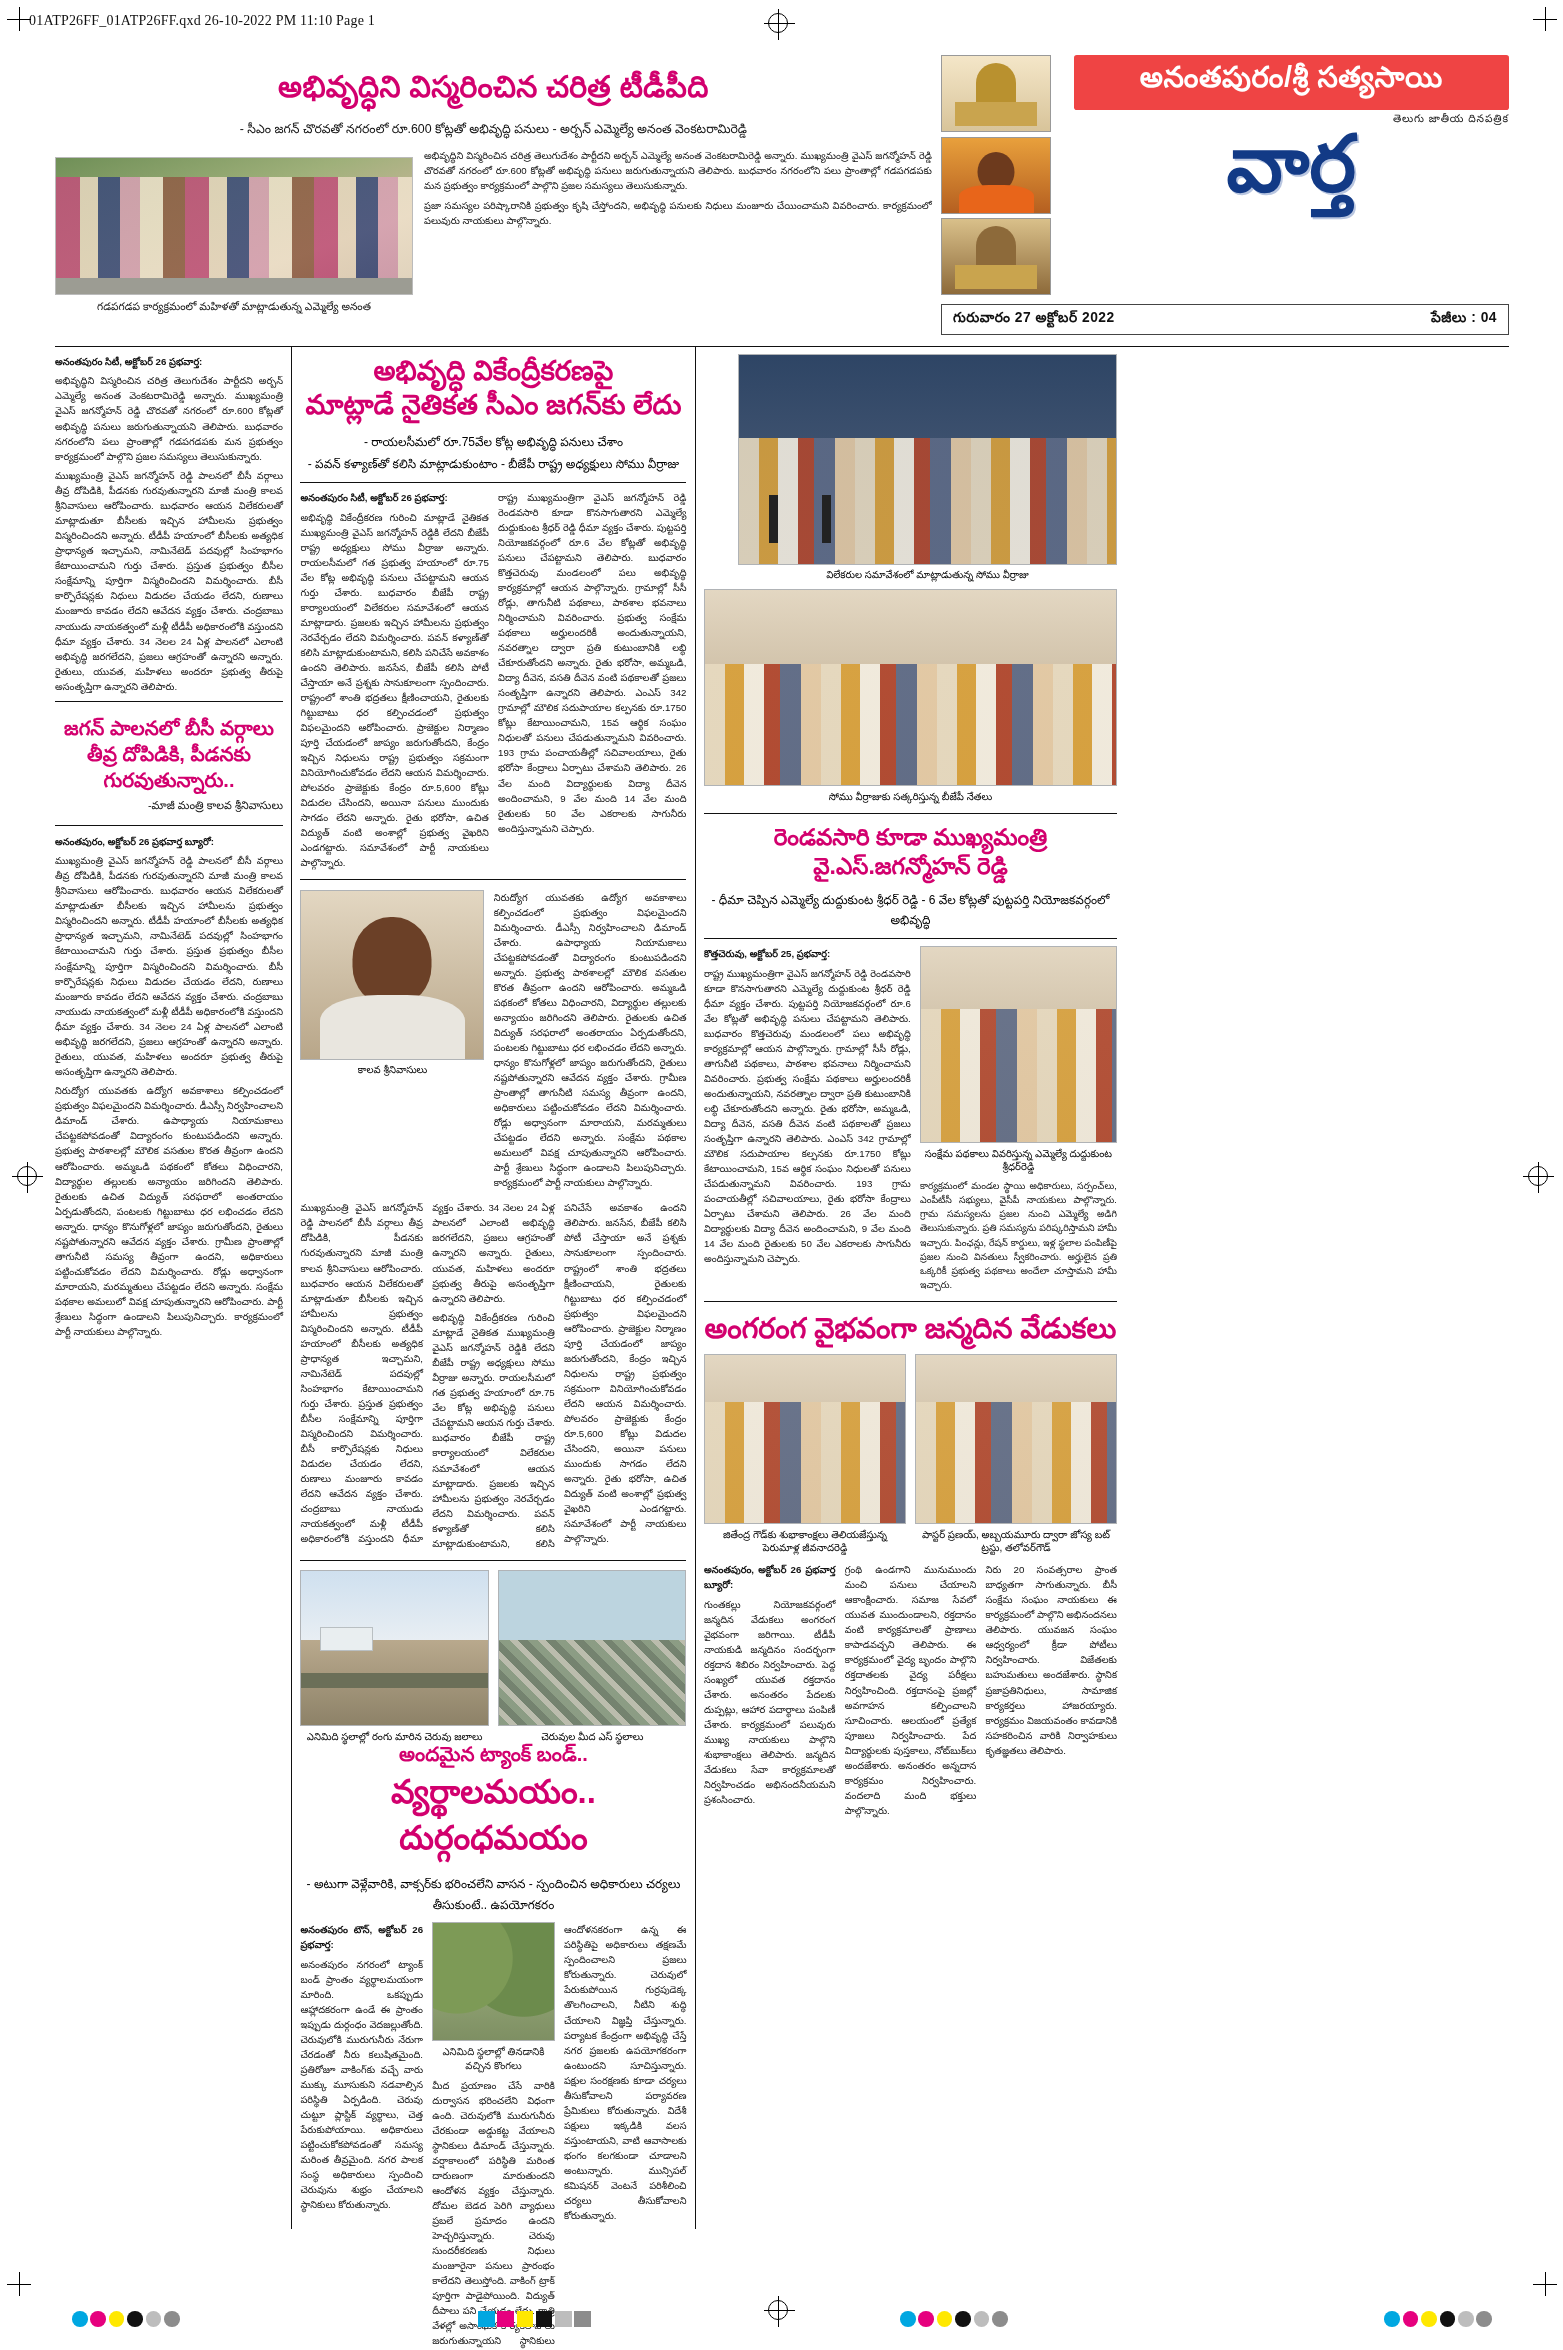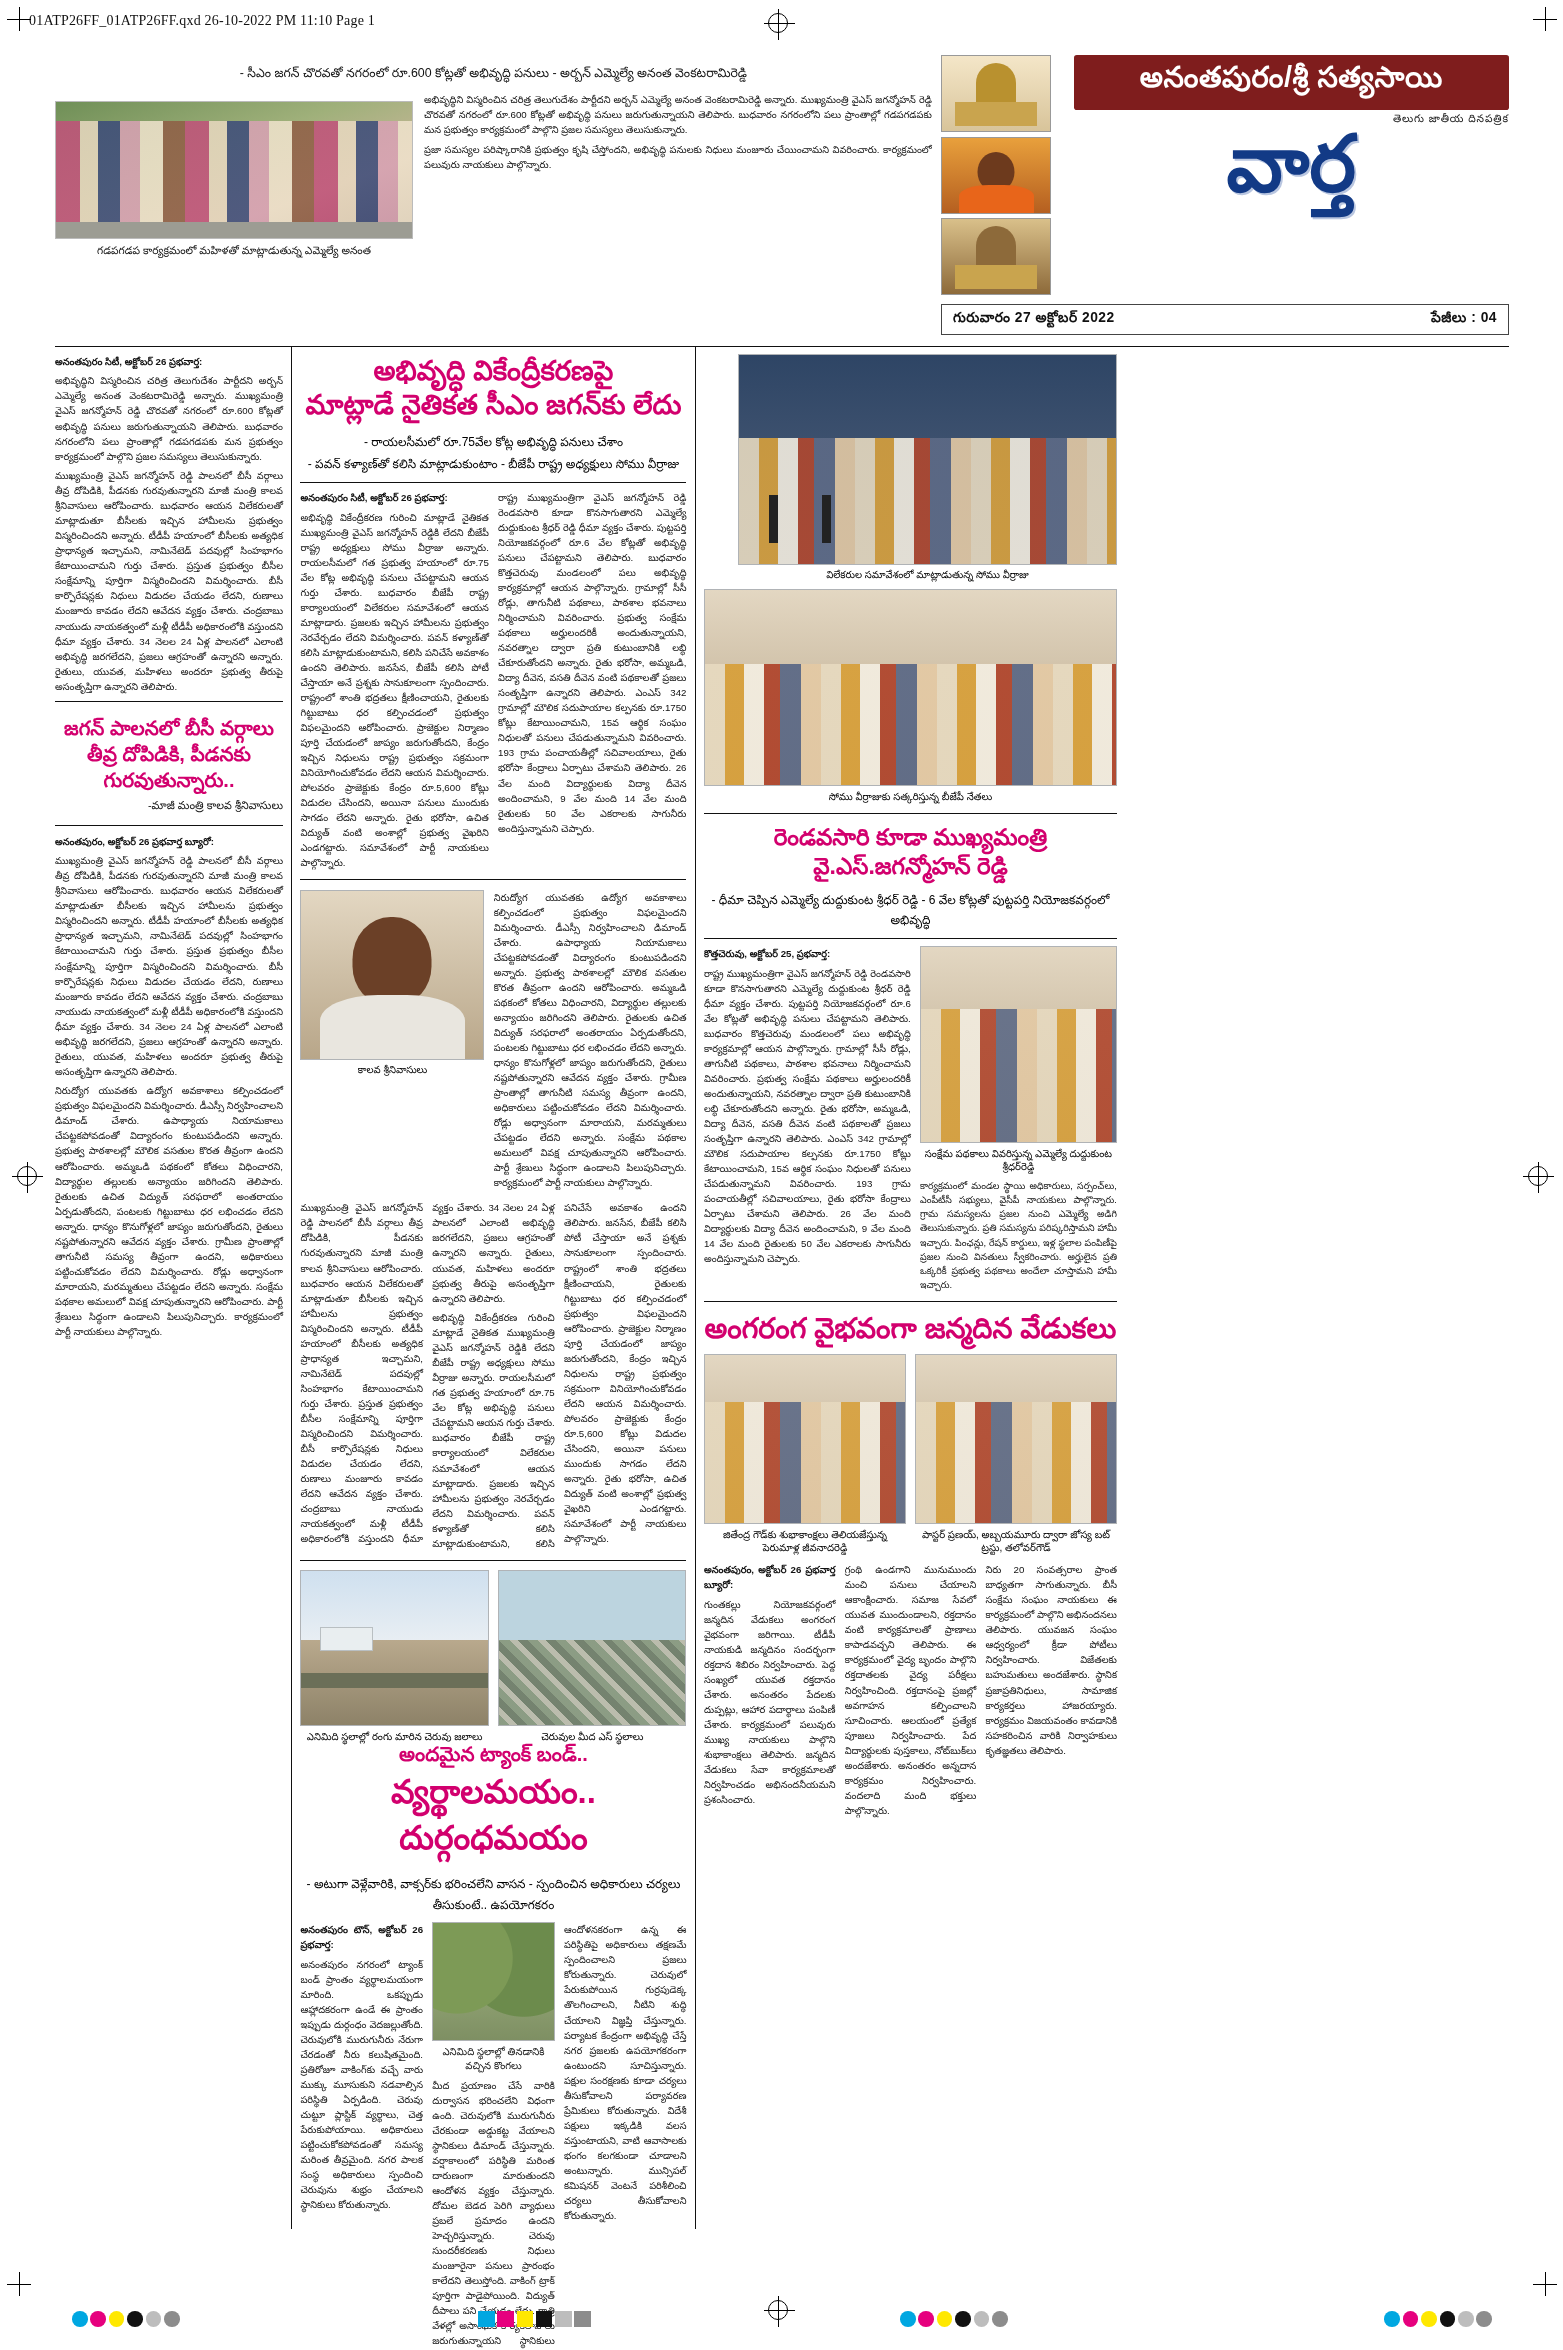--- a/index.html
+++ b/index.html
@@ -66,21 +66,21 @@
   .logo-box.temple { background:linear-gradient(#f4e6c8,#d8c49a); }
   .logo-box.saint { background:linear-gradient(#e8a03c,#b55f20); }
   .logo-box.statue { background:linear-gradient(#d9c08a,#8d6a3a); }
   .logo-box + .logo-box { margin-top:4.6px; }
   .logo-box .dome { position:absolute; left:50%; top:7.3px; transform:translateX(-50%); width:40px; height:40px; border-radius:50% 50% 0 0; background:#b9912f;}
   .logo-box .base { position:absolute; bottom:5.5px; left:13px; right:13px; height:24px; background:#c9a44e;}
   .logo-box .face { position:absolute; left:50%; top:14.7px; transform:translateX(-50%); width:37px; height:40px; border-radius:50%; background:#6d3a1d;}
   .logo-box .robe { position:absolute; bottom:0; left:16.5px; right:16.5px; height:27.5px; background:#e8651a; border-radius:40% 40% 0 0;}
   .title-col { flex:1; padding-left:5.5px; }
   .title-top {
-    background:#7f1d1d; color:#fff; font-size:29px; font-weight:bold;
+    background:#ef4444; color:#fff; font-size:29px; font-weight:bold;
     text-align:center; padding:6.4px 3.7px 8.3px; letter-spacing:0.5px;
     border-radius:2.8px;
   }
   .title-sub { text-align:right; font-size:10.6px; color:#111; margin-top:2.8px; letter-spacing:0.9px; }
   .title-main {
     font-size:79px; font-weight:bold; color:#123a86; text-align:center;
     line-height:0.95; margin-top:-1.8px;
     text-shadow:1.8px 1.8px 0 #b9c6e0;
   }
   .dateline {
@@ -148,20 +148,21 @@
   <div class="crop-mark" style="right:7.3px;bottom:55px;"></div>
   <div class="reg-mark" style="left:768px;top:13px;"></div>
   <div class="reg-mark" style="left:768px;bottom:31px;"></div>
   <div class="reg-mark" style="left:16.5px;top:1166px;"></div>
   <div class="reg-mark" style="right:16.5px;top:1166px;"></div>
 
   <div class="sheet">
 
     <div class="masthead">
       <div class="mast-left">
+        <div class="mast-head-line">అభివృద్ధిని విస్మరించిన చరిత్ర టీడీపీది</div>
         <div class="mast-sub">- సీఎం జగన్ చొరవతో నగరంలో రూ.600 కోట్లతో అభివృద్ధి పనులు      - అర్బన్ ఎమ్మెల్యే అనంత వెంకటరామిరెడ్డి</div>
         <div style="display:flex; gap:11px; margin-top:9.2px;">
           <div>
             <div class="mast-photo">
               <div class="ppl"></div>
                 <div class="road"></div>
             </div>
             <div class="cap">గడపగడప కార్యక్రమంలో మహిళతో మాట్లాడుతున్న ఎమ్మెల్యే అనంత</div>
           </div>
           <div class="tx" style="flex:1;">

